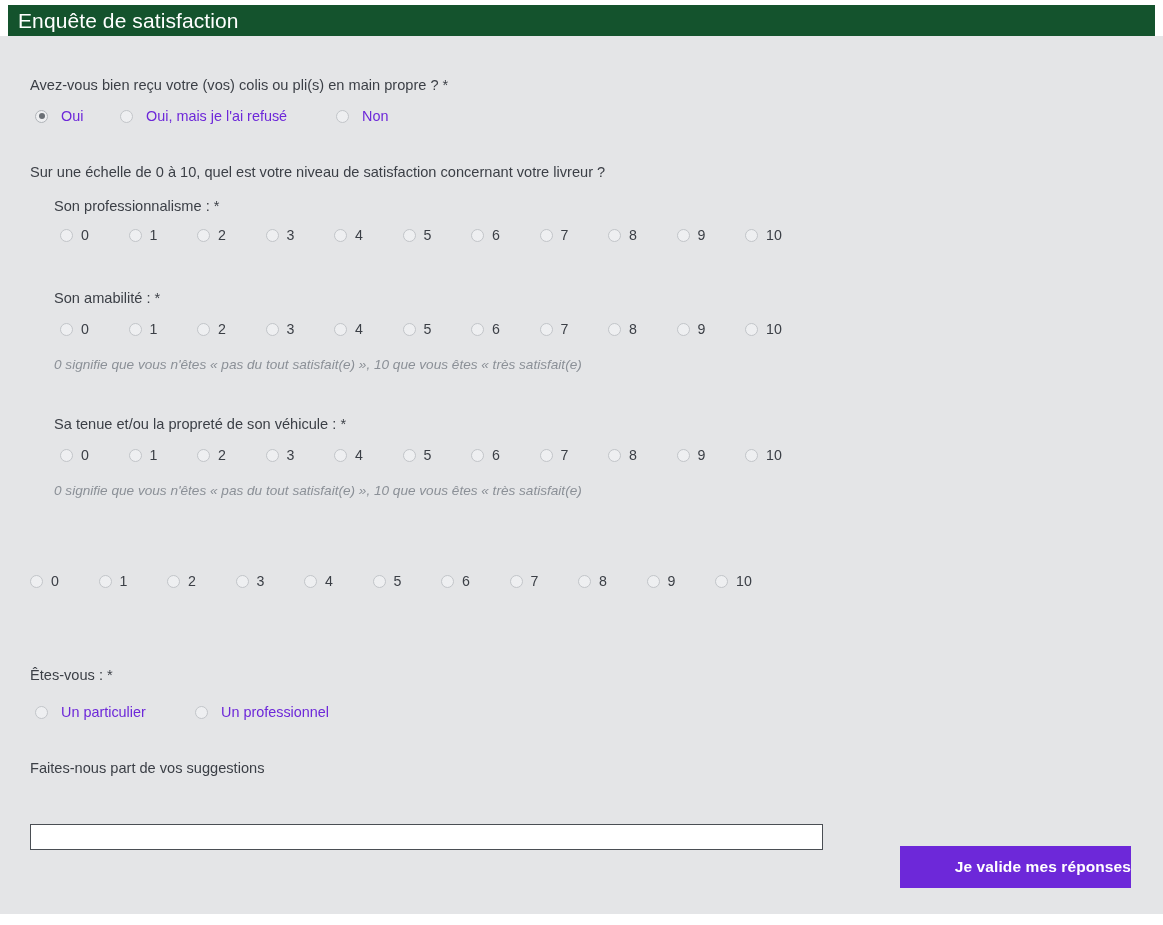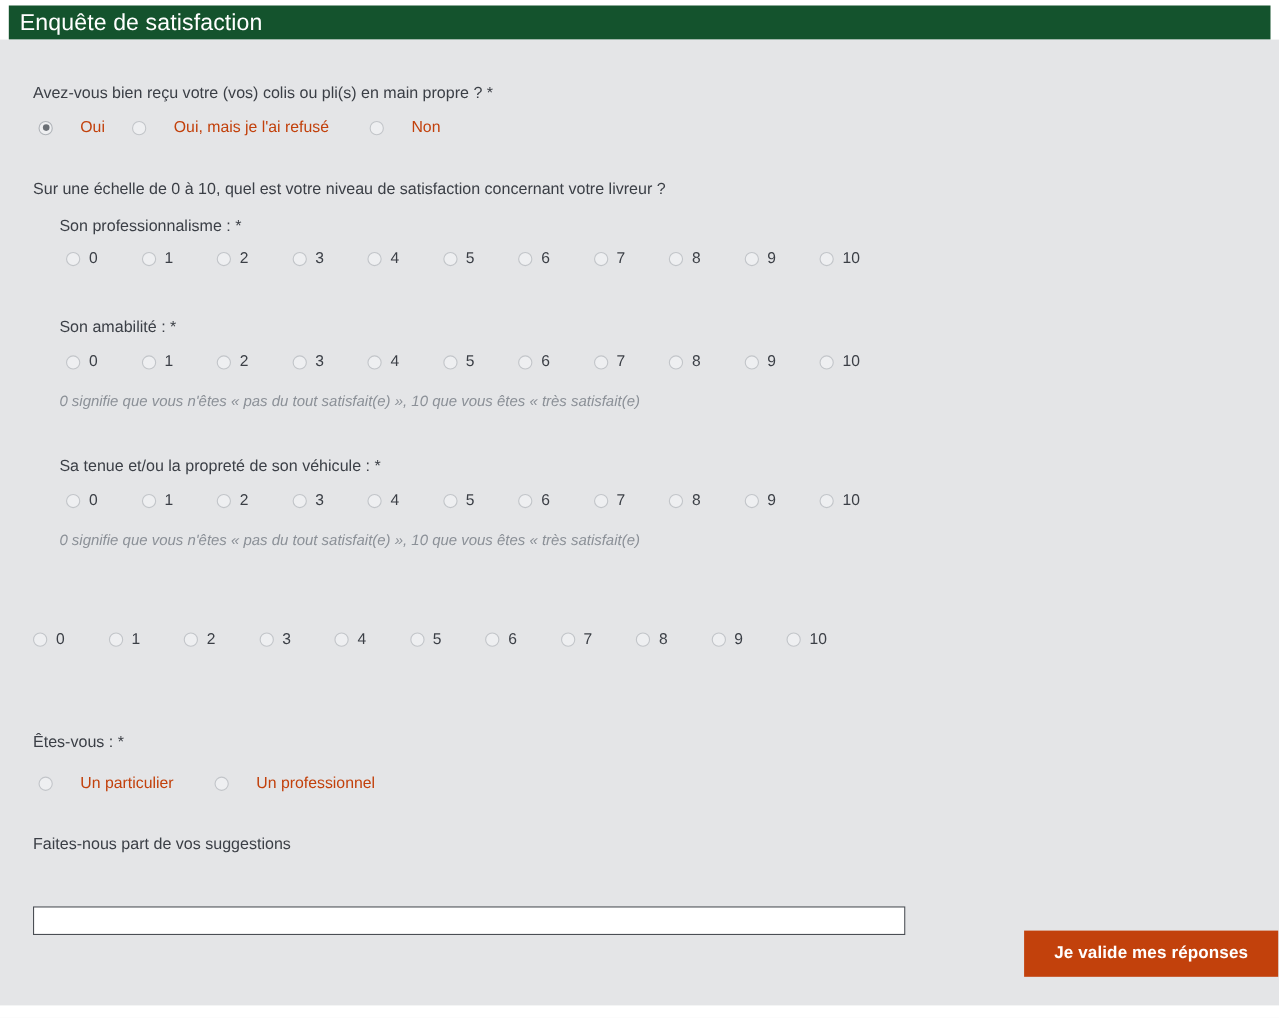--- a/index.html
+++ b/index.html
@@ -119,22 +119,22 @@
   }
 
   .radio-opt {
     position: absolute;
     display: flex;
     align-items: center;
     white-space: nowrap;
     cursor: pointer;
   }
   .radio-opt .opt-text {
-    margin-left: 25px;
-    color: #c2410c;
+    margin-left: 13px;
+    color: #6d28d9;
     font-size: 14.4px;
     line-height: 1;
   }
 
   
   .scale-row {
     position: absolute;
     display: flex;
     align-items: center;
   }
@@ -168,32 +168,31 @@
     outline: none;
   }
 
   
   .submit-btn {
     position: absolute;
     left: 870px;
     top: 810px;
     width: 231px;
     height: 42px;
-    background: #c2410c;
+    background: #6d28d9;
     color: #ffffff;
     border: 0;
     font-family: "Liberation Sans", "DejaVu Sans", sans-serif;
     font-size: 15.5px;
     font-weight: bold;
     letter-spacing: 0.1px;
     cursor: pointer;
     line-height: 42px;
-    text-align: center;
+    text-align: right;
     padding: 0;
-    margin-left: 31px;
   }
 </style>
 </head>
 <body>
 
 <div id="page">
 
   <div class="titlebar">
     <div class="title-text">Enquête de satisfaction</div>
   </div>

